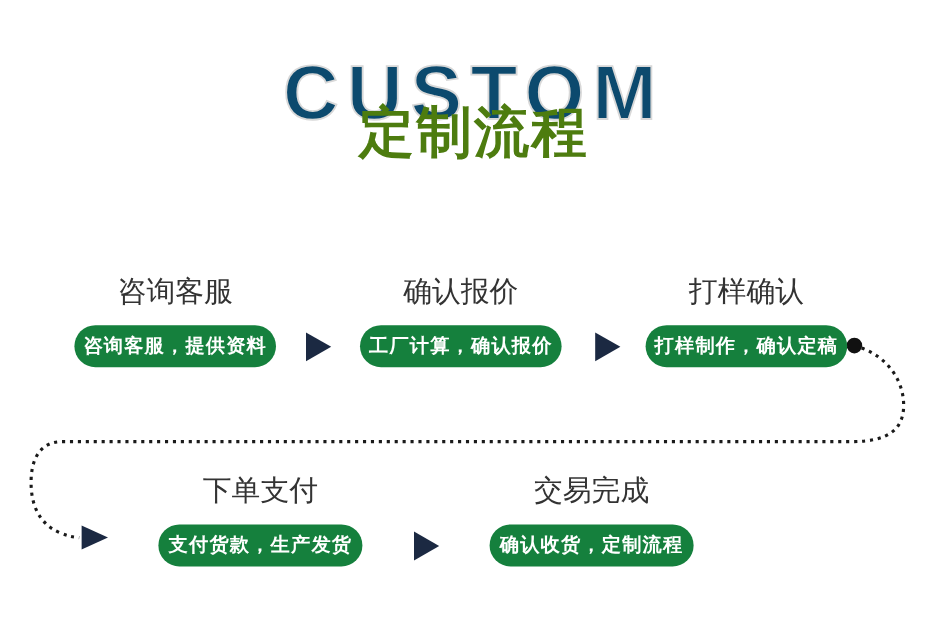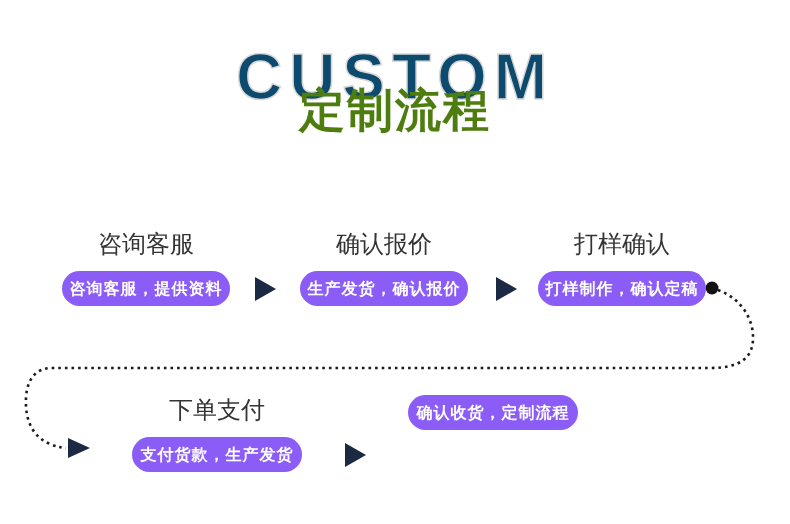--- a/index.html
+++ b/index.html
@@ -56,21 +56,21 @@
     line-height: 30px;
     color: #333333;
     margin-bottom: 12px;
     white-space: nowrap;
     font-family: Liberation Serif, serif;
   }
   .step-pill {
     height: 35px;
     line-height: 35px;
     border-radius: 18px;
-    background: #8b5cf6;
+    background: #15803d;
     color: #ffffff;
     font-size: 16px;
     font-weight: bold;
     text-align: center;
     white-space: nowrap;
     letter-spacing: 1px;
   }
 
   .step1 { left: 62px;  top: 229px; width: 168px; }
   .step2 { left: 300px; top: 229px; width: 168px; }
@@ -125,34 +125,35 @@
 
   <div class="step step1">
     <div class="step-title">咨询客服</div>
     <div class="step-pill">咨询客服，提供资料</div>
   </div>
 
   <div class="arrow-right arrow1"></div>
 
   <div class="step step2">
     <div class="step-title">确认报价</div>
-    <div class="step-pill">生产发货，确认报价</div>
+    <div class="step-pill">工厂计算，确认报价</div>
   </div>
 
   <div class="arrow-right arrow2"></div>
 
   <div class="step step3">
     <div class="step-title">打样确认</div>
     <div class="step-pill">打样制作，确认定稿</div>
   </div>
 
   <div class="step step4">
     <div class="step-title">下单支付</div>
     <div class="step-pill">支付货款，生产发货</div>
   </div>
 
   <div class="arrow-right arrow3"></div>
 
   <div class="step step5">
+    <div class="step-title">交易完成</div>
     <div class="step-pill">确认收货，定制流程</div>
   </div>
 
 </div>
 
 </body></html>

